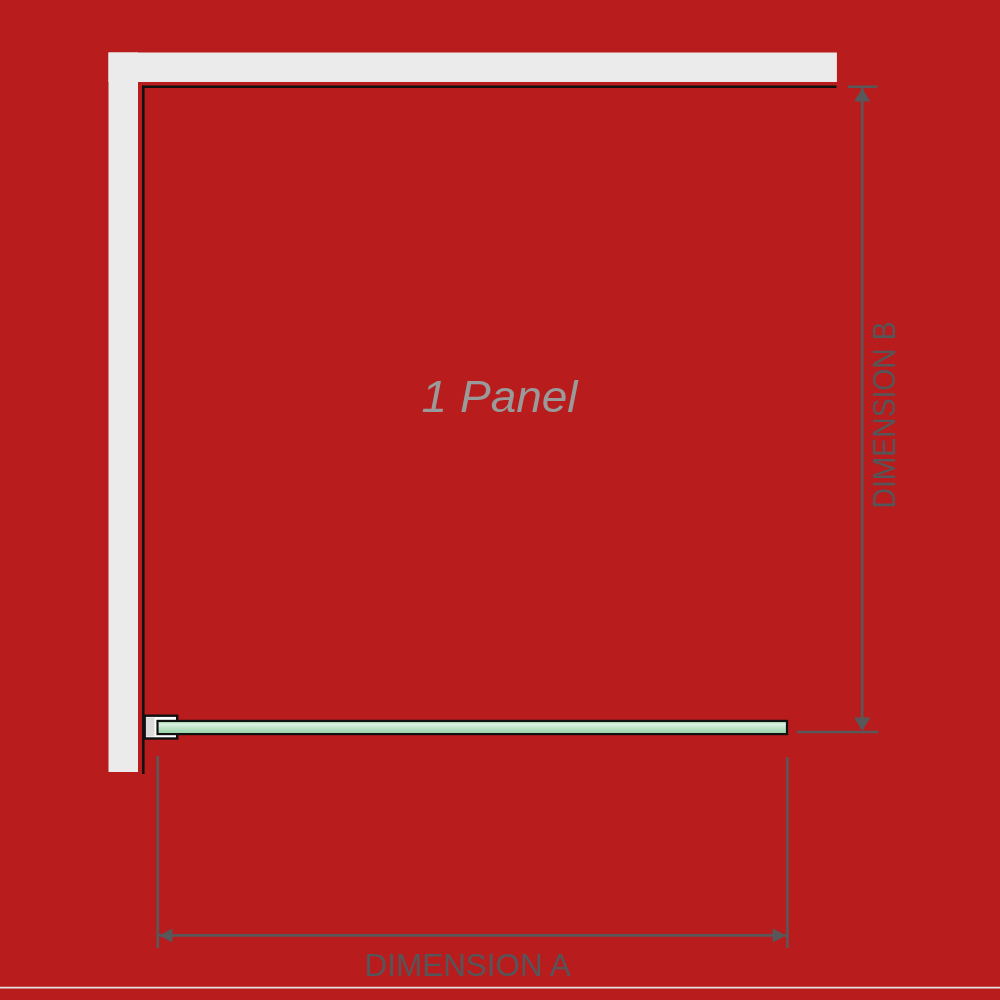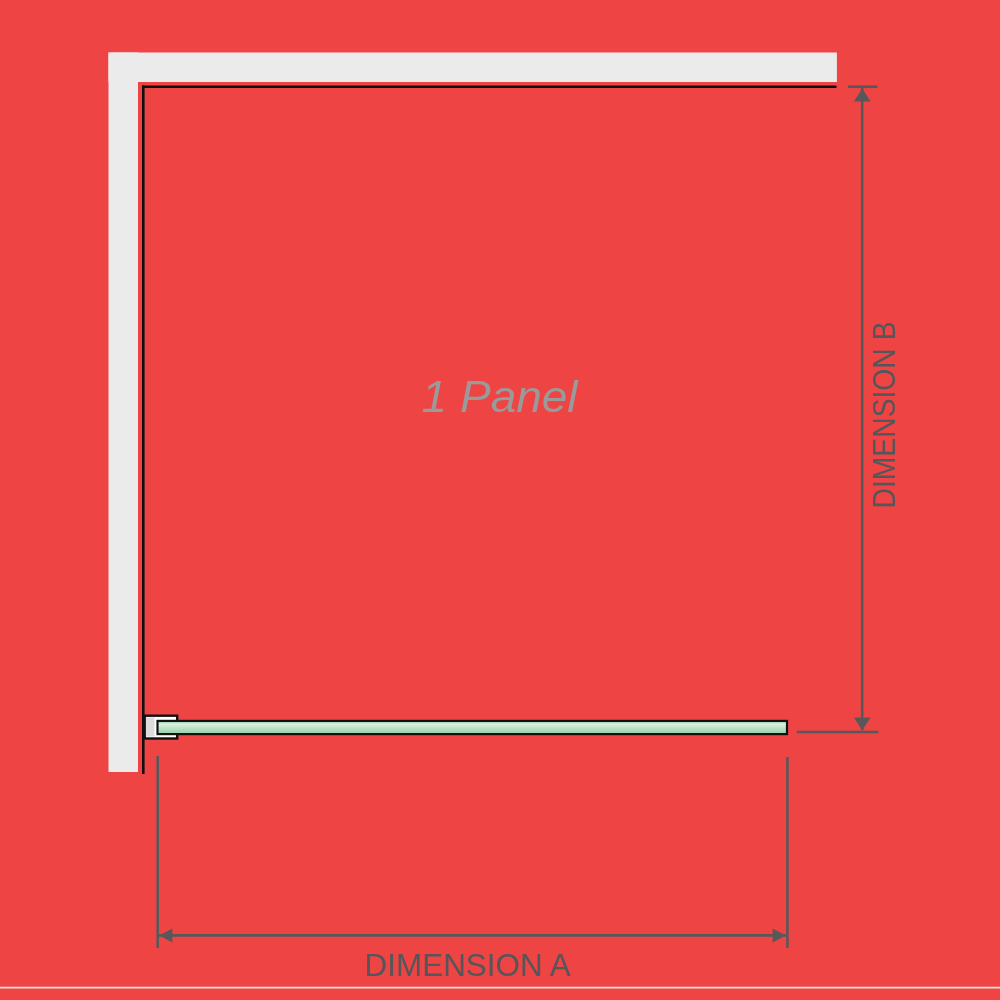--- a/index.html
+++ b/index.html
@@ -1,16 +1,16 @@
 <!DOCTYPE html>
 <html><head>
 <meta charset="utf-8">
 <style>
   html,body{margin:0;padding:0;background:#ffffff;}
-  #stage{position:relative;width:1000px;height:1000px;background:#ef4444;overflow:hidden;
+  #stage{position:relative;width:1000px;height:1000px;background:#b91c1c;overflow:hidden;
          font-family:"Liberation Sans", sans-serif;}
 </style>
 </head>
 <body>
 <div id="stage">
 <svg width="1000" height="1000" viewBox="0 0 1000 1000" xmlns="http://www.w3.org/2000/svg">
   <defs>
     <linearGradient id="glass" x1="0" y1="0" x2="0" y2="1">
       <stop offset="0%" stop-color="#8cc9a1"></stop>
       <stop offset="10%" stop-color="#a8d9b6"></stop>

